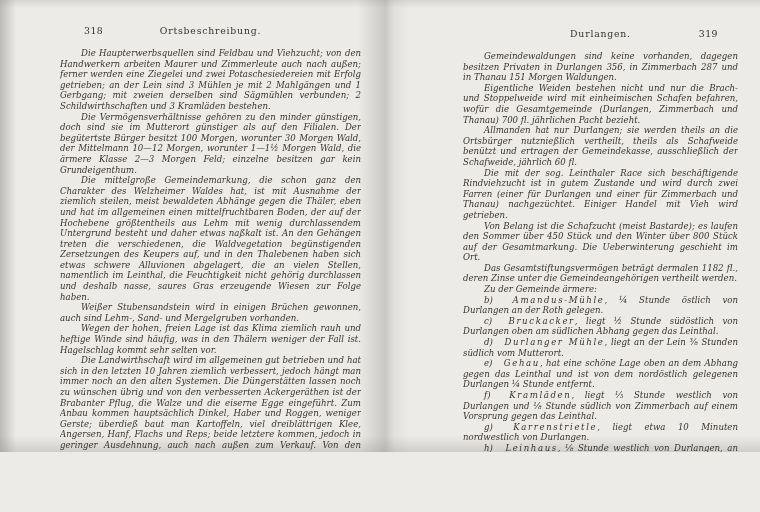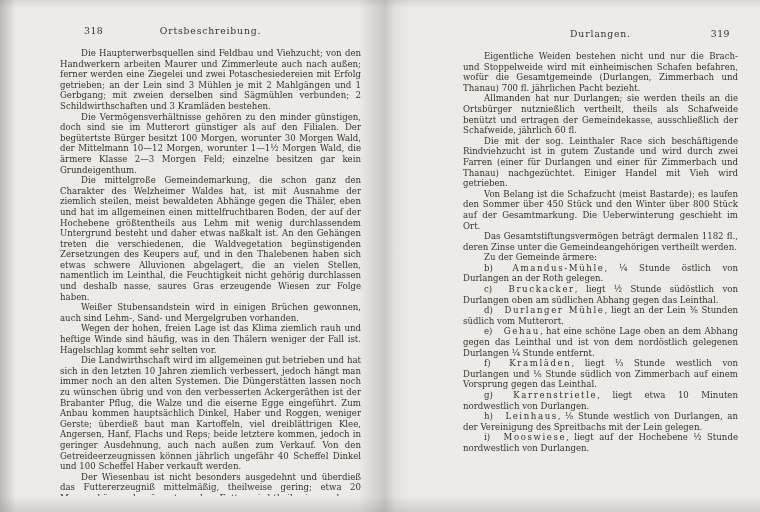--- a/index.html
+++ b/index.html
@@ -7,21 +7,21 @@
     --ink:#38322c;
     --edge:#8c8a86;
   }
   html,body{margin:0;padding:0;}
   body{
     width:760px;height:512px;overflow:hidden;
     font-family:"DejaVu Serif","Liberation Serif",serif;
     background:var(--paper);
   }
   .scan{
-    position:relative;width:760px;height:512px;
+    position:relative;width:760px;height:452px;
     background:var(--paper);
     overflow:hidden;
   }
   .edge-left{
     position:absolute;left:0;top:0;width:16px;height:100%;
     background:linear-gradient(to right, rgba(140,138,134,.50), rgba(140,138,134,0));
     pointer-events:none;
   }
   .edge-top{
     position:absolute;left:0;top:0;width:100%;height:8px;
@@ -60,24 +60,25 @@
     margin-bottom:9px;
     font-size:9.3px;
     text-align:center;
     letter-spacing:.8px;
   }
   .running-head .page-num{
     position:absolute;top:0;
     letter-spacing:.5px;
   }
   .page-left .page-num{left:24px;}
-  .page-right .page-num{right:8px;}
+  .page-right .page-num{right:20px;}
   .para{
     margin:0;
     text-indent:21px;
+    font-style:italic;
   }
   .entry-name{letter-spacing:1.6px;margin-left:8px;}
   .entry-letter{white-space:pre;}
 </style>
 </head>
 <body>
 
 <div class="scan">
   <div class="edge-left"></div>
   <div class="edge-top"></div>
@@ -99,20 +100,21 @@
         <p class="para">Der Wiesenbau ist nicht besonders ausgedehnt und überdieß das Futtererzeugniß mittelmäßig, theilweise gering; etwa 20 Morgen können bewässert werden. Futter wird theilweise noch von außen zugekauft.</p>
       </div>
   </div>
 
   <div class="page page-right">
     <div class="running-head">
       <span class="head-title">Durlangen.</span>
       <span class="page-num">319</span>
     </div>
     <div class="body">
+        <p class="para">Gemeindewaldungen sind keine vorhanden, dagegen besitzen Privaten in Durlangen 356, in Zimmerbach 287 und in Thanau 151 Morgen Waldungen.</p>
         <p class="para">Eigentliche Weiden bestehen nicht und nur die Brach- und Stoppelweide wird mit einheimischen Schafen befahren, wofür die Gesamtgemeinde (Durlangen, Zimmerbach und Thanau) 700 fl. jährlichen Pacht bezieht.</p>
         <p class="para">Allmanden hat nur Durlangen; sie werden theils an die Ortsbürger nutznießlich vertheilt, theils als Schafweide benützt und ertragen der Gemeindekasse, ausschließlich der Schafweide, jährlich 60 fl.</p>
         <p class="para">Die mit der sog. Leinthaler Race sich beschäftigende Rindviehzucht ist in gutem Zustande und wird durch zwei Farren (einer für Durlangen und einer für Zimmerbach und Thanau) nachgezüchtet. Einiger Handel mit Vieh wird getrieben.</p>
         <p class="para">Von Belang ist die Schafzucht (meist Bastarde); es laufen den Sommer über 450 Stück und den Winter über 800 Stück auf der Gesamtmarkung. Die Ueberwinterung geschieht im Ort.</p>
         <p class="para">Das Gesamtstiftungsvermögen beträgt dermalen 1182 fl., deren Zinse unter die Gemeindeangehörigen vertheilt werden.</p>
         <p class="para">Zu der Gemeinde ärmere:</p>
         <p class="para entry"><span class="entry-letter">b) </span><span class="entry-name">Amandus-Mühle</span><span class="entry-text">, ¼ Stunde östlich von Durlangen an der Roth gelegen.</span></p>
         <p class="para entry"><span class="entry-letter">c) </span><span class="entry-name">Bruckacker</span><span class="entry-text">, liegt ½ Stunde südöstlich von Durlangen oben am südlichen Abhang gegen das Leinthal.</span></p>
         <p class="para entry"><span class="entry-letter">d) </span><span class="entry-name">Durlanger Mühle</span><span class="entry-text">, liegt an der Lein ⅜ Stunden südlich vom Mutterort.</span></p>
         <p class="para entry"><span class="entry-letter">e) </span><span class="entry-name">Gehau</span><span class="entry-text">, hat eine schöne Lage oben an dem Abhang gegen das Leinthal und ist von dem nordöstlich gelegenen Durlangen ¼ Stunde entfernt.</span></p>

